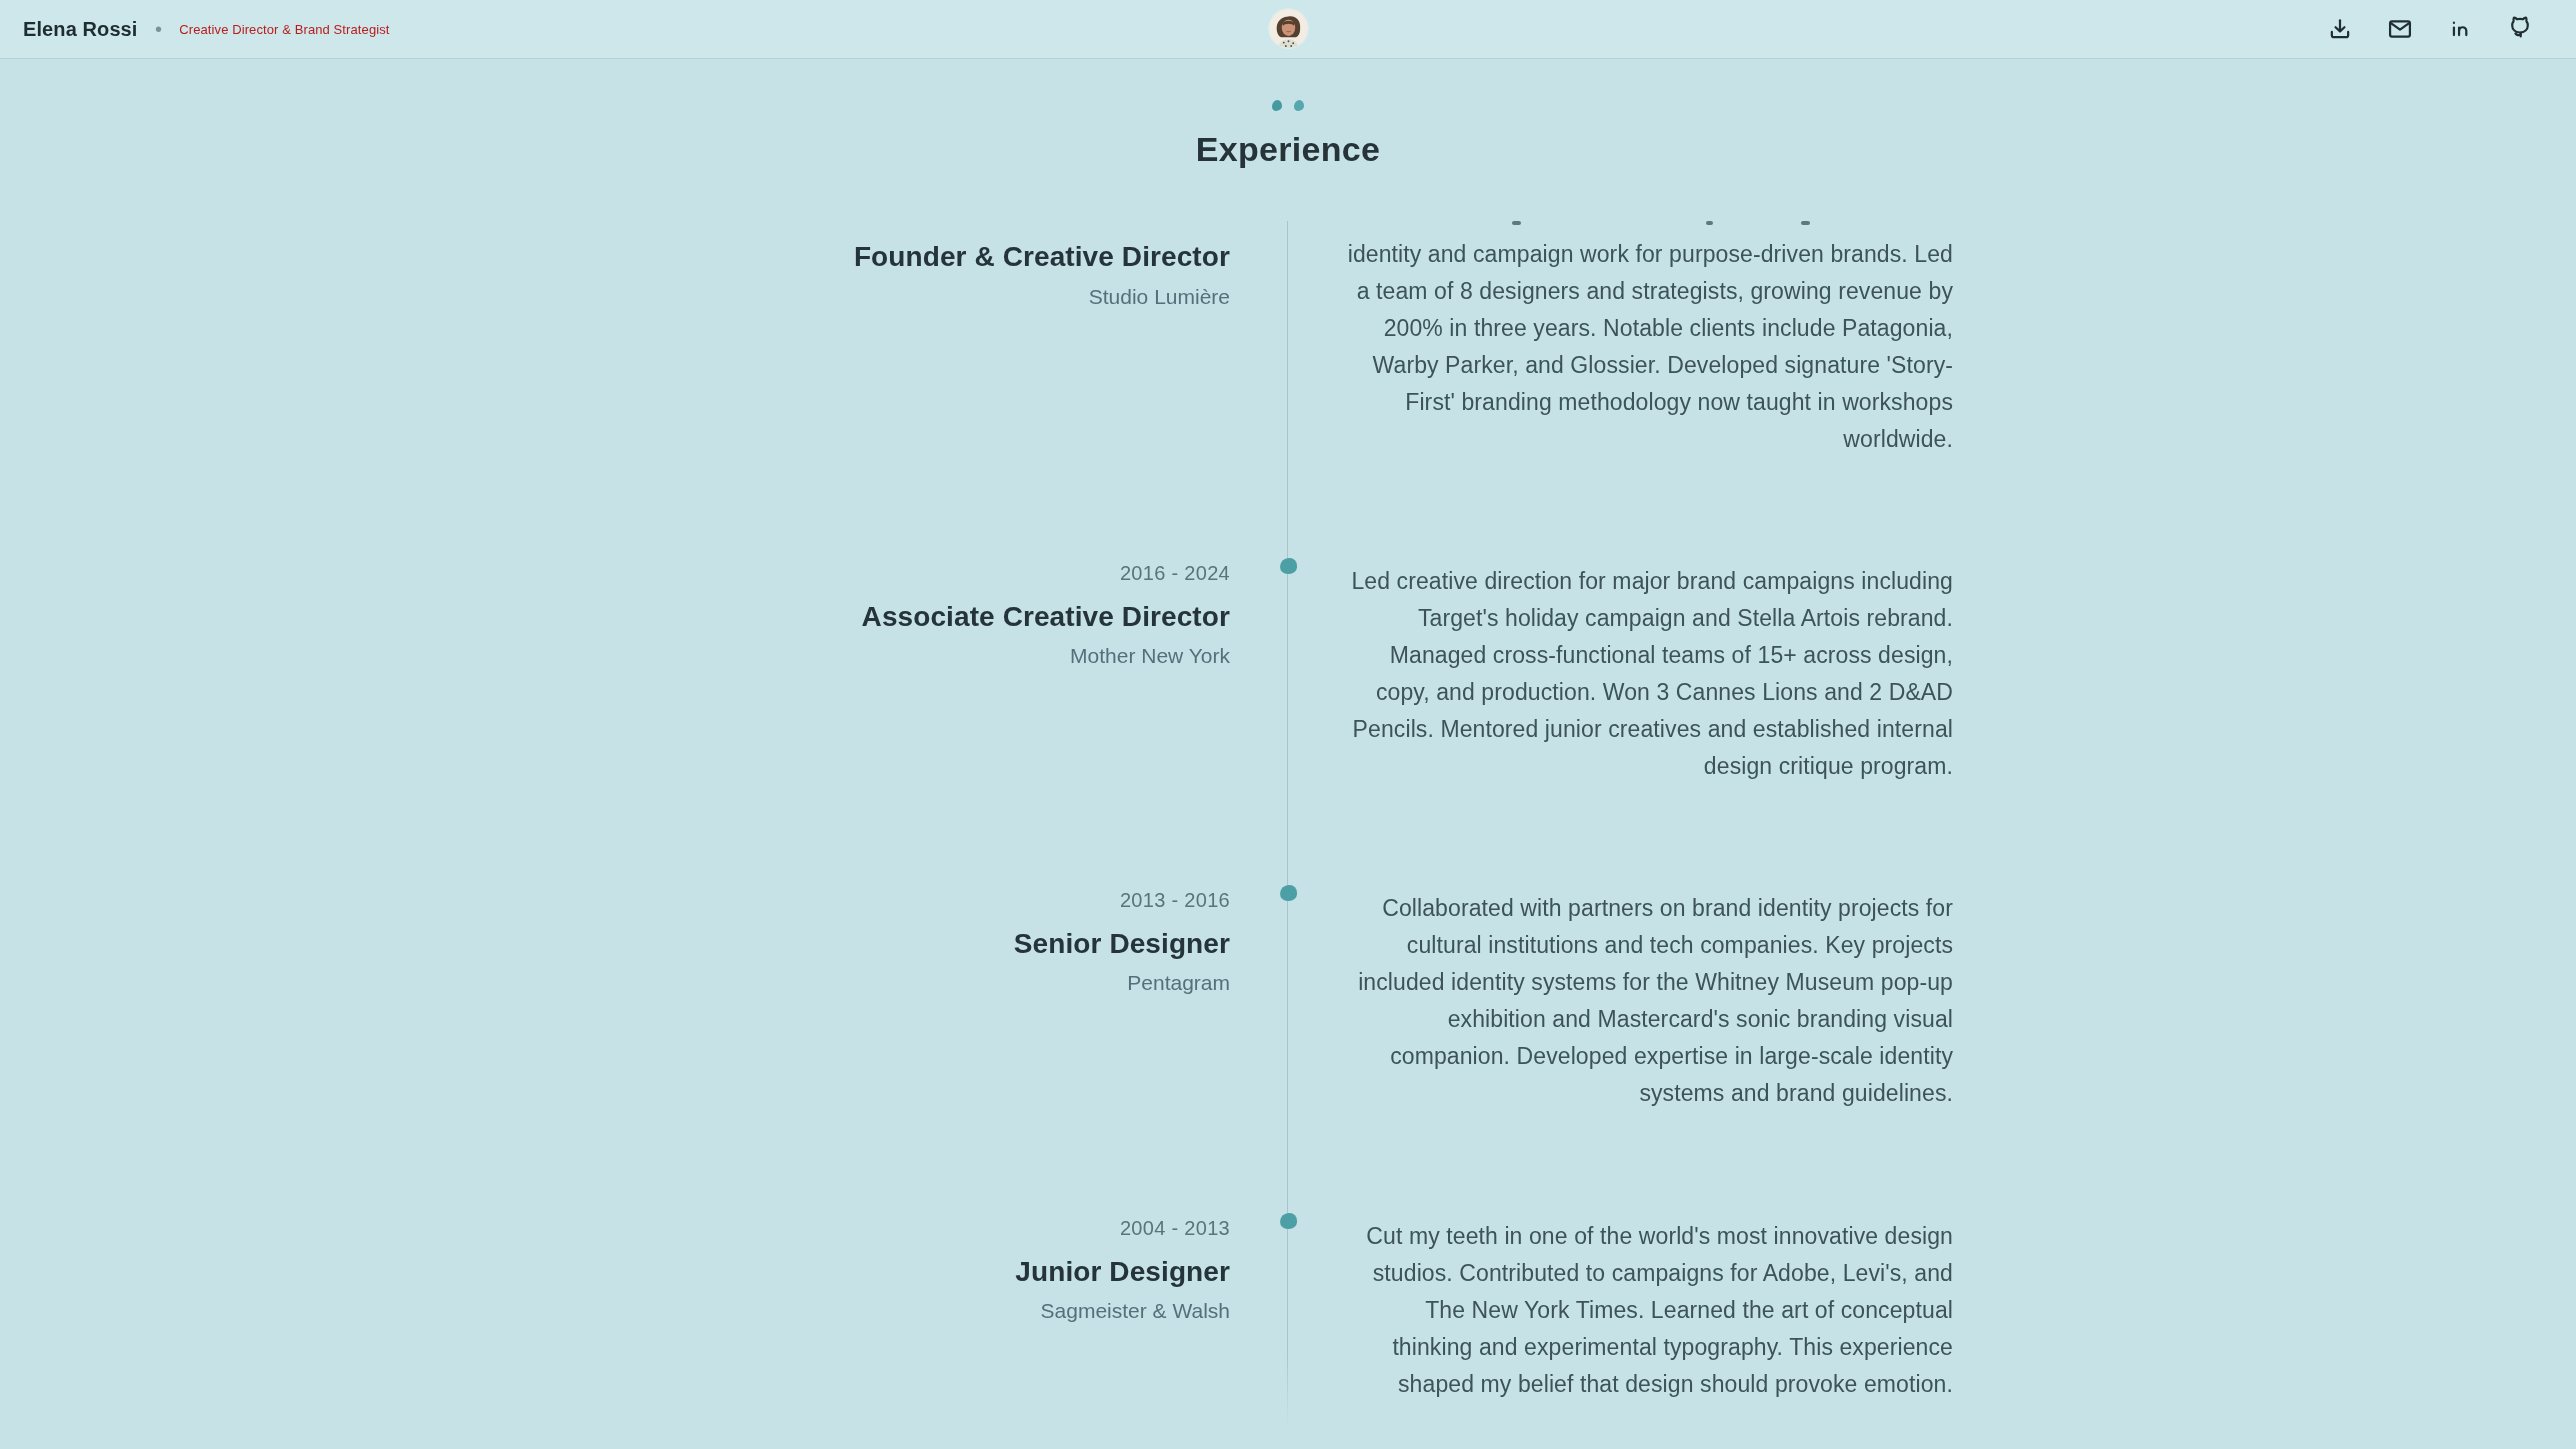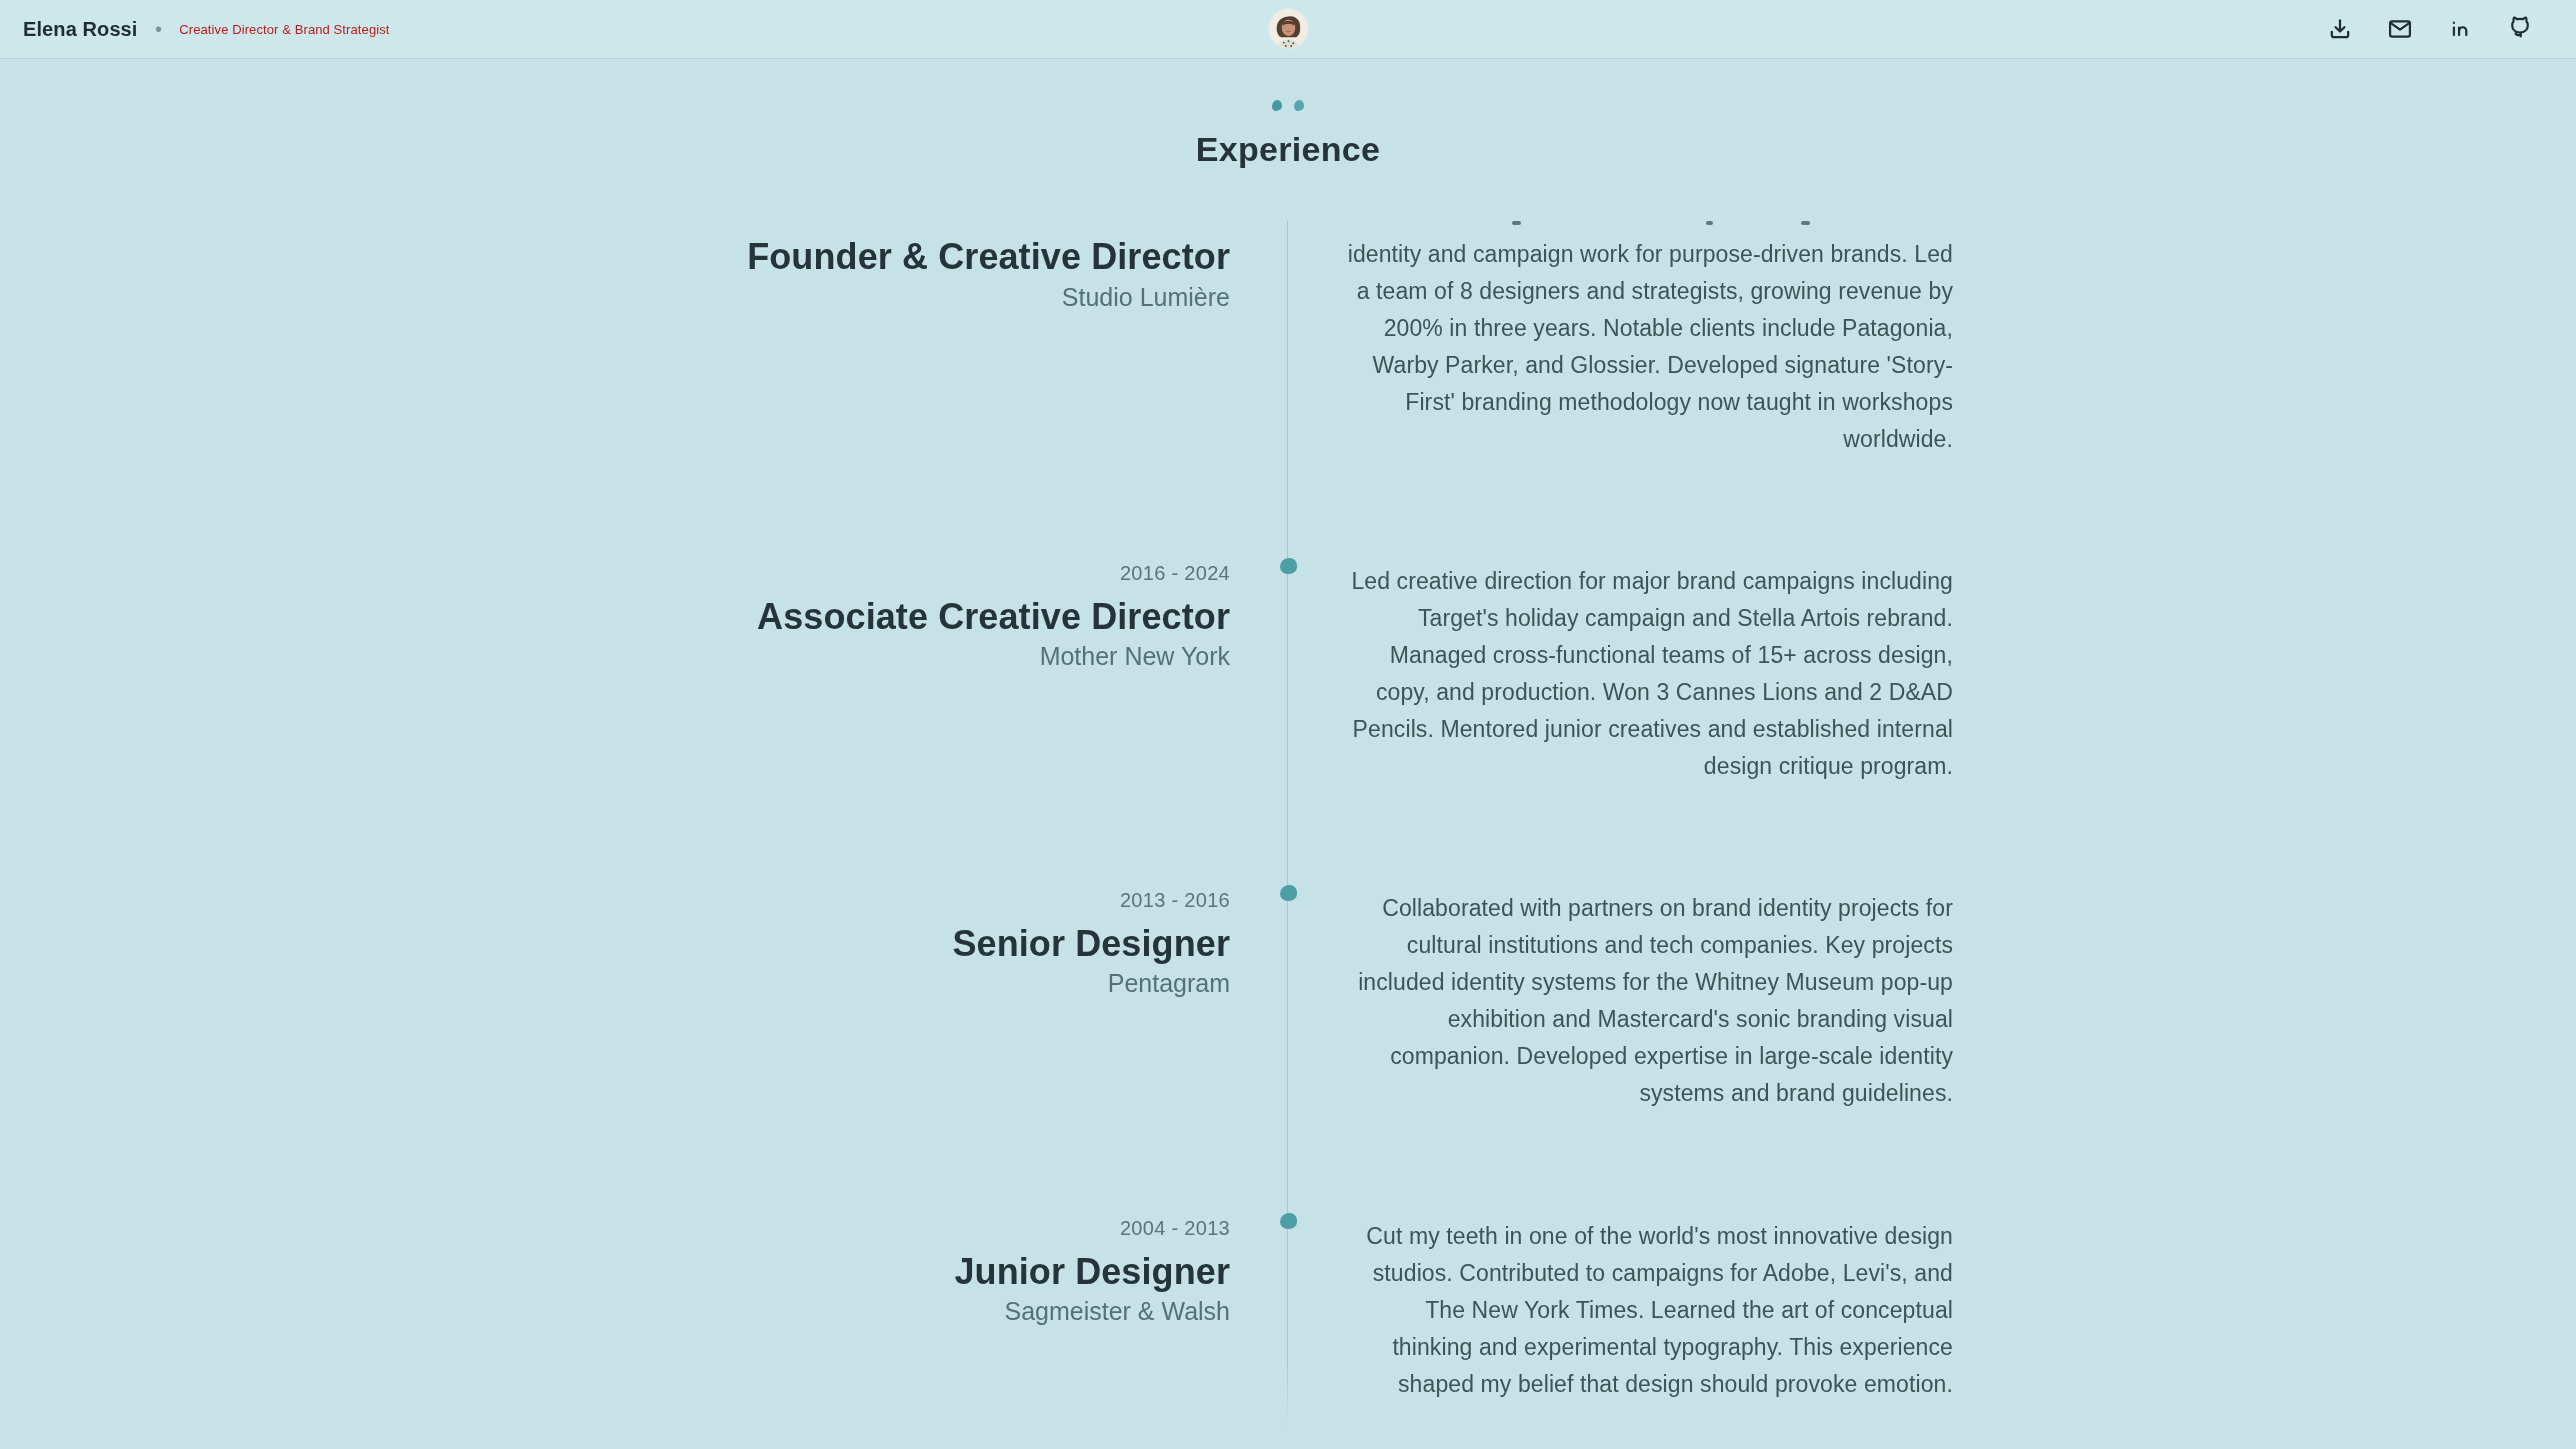--- a/index.html
+++ b/index.html
@@ -54,22 +54,22 @@
       #a8c6ca 0px, #a8c6ca 1134px, rgba(168,198,202,0) 1206px);
   }
   .entry { position:absolute; left:0; width:100%; }
   .entry.e1 { top:17px; }
   .entry.e2 { top:339px; }
   .entry.e3 { top:666px; }
   .entry.e4 { top:994px; }
 
   .entry-left { position:absolute; left:0; top:0; width:1230px; text-align:right; }
   .entry-date { font-size:20px; line-height:27px; color:#5a7478; letter-spacing:0.3px; }
-  .entry-title { font-size:36px; line-height:38px; font-weight:700; color:#25343a; margin-top:10.7px; letter-spacing:0.1px; }
-  .entry-company { font-size:25px; line-height:28px; color:#55707a; margin-top:6.7px; }
+  .entry-title { font-size:28px; line-height:38px; font-weight:700; color:#25343a; margin-top:10.7px; letter-spacing:0.1px; }
+  .entry-company { font-size:21px; line-height:28px; color:#55707a; margin-top:6.7px; }
   .entry.e1 .entry-title { margin-top:0; }
 
   .entry-dot {
     position:absolute; left:1280px; top:-2px; width:17px; height:16px;
     background:#4d9fa6;
     border-radius:55% 45% 52% 48% / 58% 52% 44% 48%;
   }
 
   .entry-right { position:absolute; left:1346px; top:3.4px; width:607px; }
   .entry.e1 .entry-right { top:-39px; }

